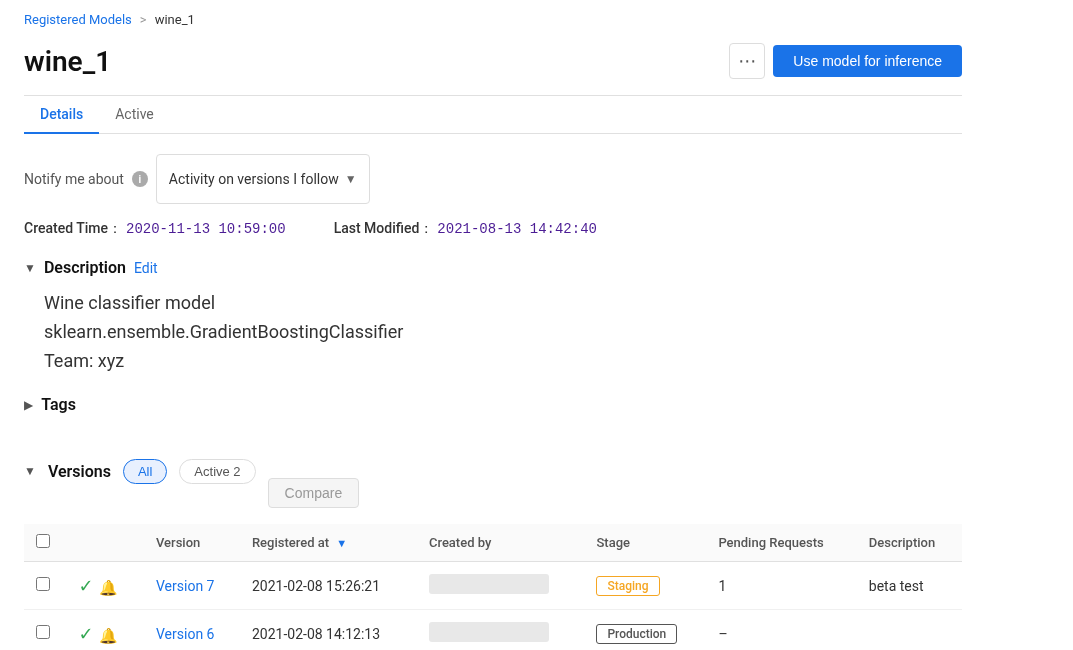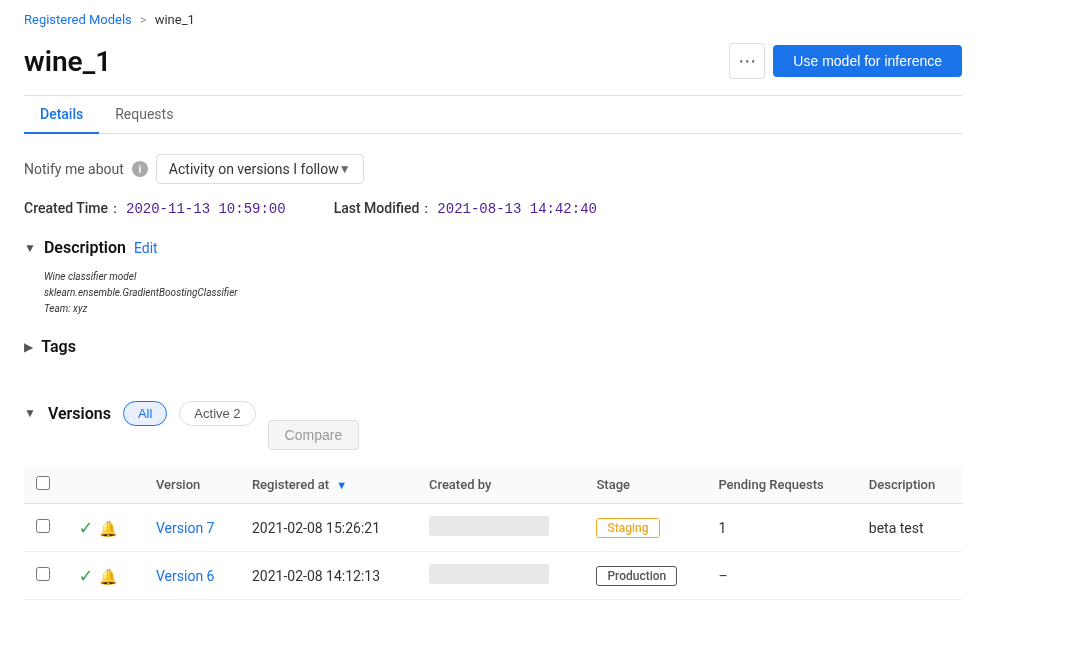--- a/index.html
+++ b/index.html
@@ -21,35 +21,35 @@
     
     .tabs { display: flex; align-items: center; border-bottom: 1px solid #e0e0e0; }
     .tab { padding: 10px 16px; cursor: pointer; font-size: 14px; color: #666; border-bottom: 2px solid transparent; margin-bottom: -1px; }
     .tab.active { color: #1a73e8; border-bottom-color: #1a73e8; font-weight: 500; }
     
     .tab-content { padding: 20px 0; }
     
     .notify-row { display: flex; align-items: center; gap: 8px; margin-bottom: 16px; }
     .notify-label { font-size: 14px; color: #555; }
     .info-icon { display: inline-flex; align-items: center; justify-content: center; width: 16px; height: 16px; border-radius: 50%; background: #aaa; color: #fff; font-size: 10px; font-weight: bold; cursor: pointer; }
-    .notify-dropdown { display: flex; align-items: center; gap: 0; border: 1px solid #ddd; border-radius: 4px; padding: 6px 12px; cursor: pointer; font-size: 14px; color: #333; background: #fff; }
+    .notify-dropdown { display: flex; align-items: center; gap: 6px; border: 1px solid #ddd; border-radius: 4px; padding: 16px 12px; cursor: pointer; font-size: 14px; color: #333; background: #fff; }
     .dropdown-arrow { font-size: 12px; color: #666; }
     
     .meta-row { display: flex; align-items: center; gap: 48px; margin-bottom: 20px; font-size: 14px; color: #555; }
     .meta-item { display: flex; align-items: center; gap: 4px; }
     .meta-label { font-weight: 500; color: #333; }
     .meta-value { color: #4c1d95; font-family: Liberation Mono, monospace; }
     
     .section { margin-bottom: 20px; }
     .section-header { display: flex; align-items: center; gap: 8px; margin-bottom: 12px; }
     .section-toggle { color: #555; cursor: pointer; font-size: 12px; }
     .section-title { font-size: 16px; font-weight: 600; color: #111; }
     .section-edit { color: #1a73e8; cursor: pointer; font-size: 14px; }
     .section-content { padding: 0 0 0 20px; }
-    .description-text { font-size: 10px; color: #333; line-height: 1.6; white-space: pre-line; font-style: italic; }
+    .description-text { font-size: 18px; color: #333; line-height: 1.6; white-space: pre-line; }
     
     .section-collapsed .section-header { margin-bottom: 0; }
     
     .versions-header { display: flex; align-items: center; gap: 12px; margin-bottom: 16px; }
     .versions-title { font-size: 16px; font-weight: 600; color: #111; }
     .filter-btn { border: 1px solid #ddd; background: #fff; border-radius: 20px; padding: 4px 14px; cursor: pointer; font-size: 13px; color: #555; }
     .filter-btn.active { background: #e8f0fe; border-color: #1a73e8; color: #1a73e8; }
     .compare-btn { border: 1px solid #ddd; background: #f5f5f5; border-radius: 4px; padding: 6px 16px; cursor: pointer; font-size: 14px; color: #999; margin-top: 44px; }
     
     .versions-table { width: 100%; border-collapse: collapse; }
@@ -94,21 +94,21 @@
     </div>
   </div>
 
   <hr class="divider">
 
   <div class="tabs">
     <div class="tab active">
       <span>Details</span>
     </div>
     <div class="tab">
-      <span>Requests</span>
+      <span>Active</span>
     </div>
   </div>
 
   <div class="tab-content">
 
     <div class="notify-row">
       <span class="notify-label">Notify me about</span>
       <span class="info-icon">i</span>
       <div class="notify-dropdown">
         <span>Activity on versions I follow</span>

